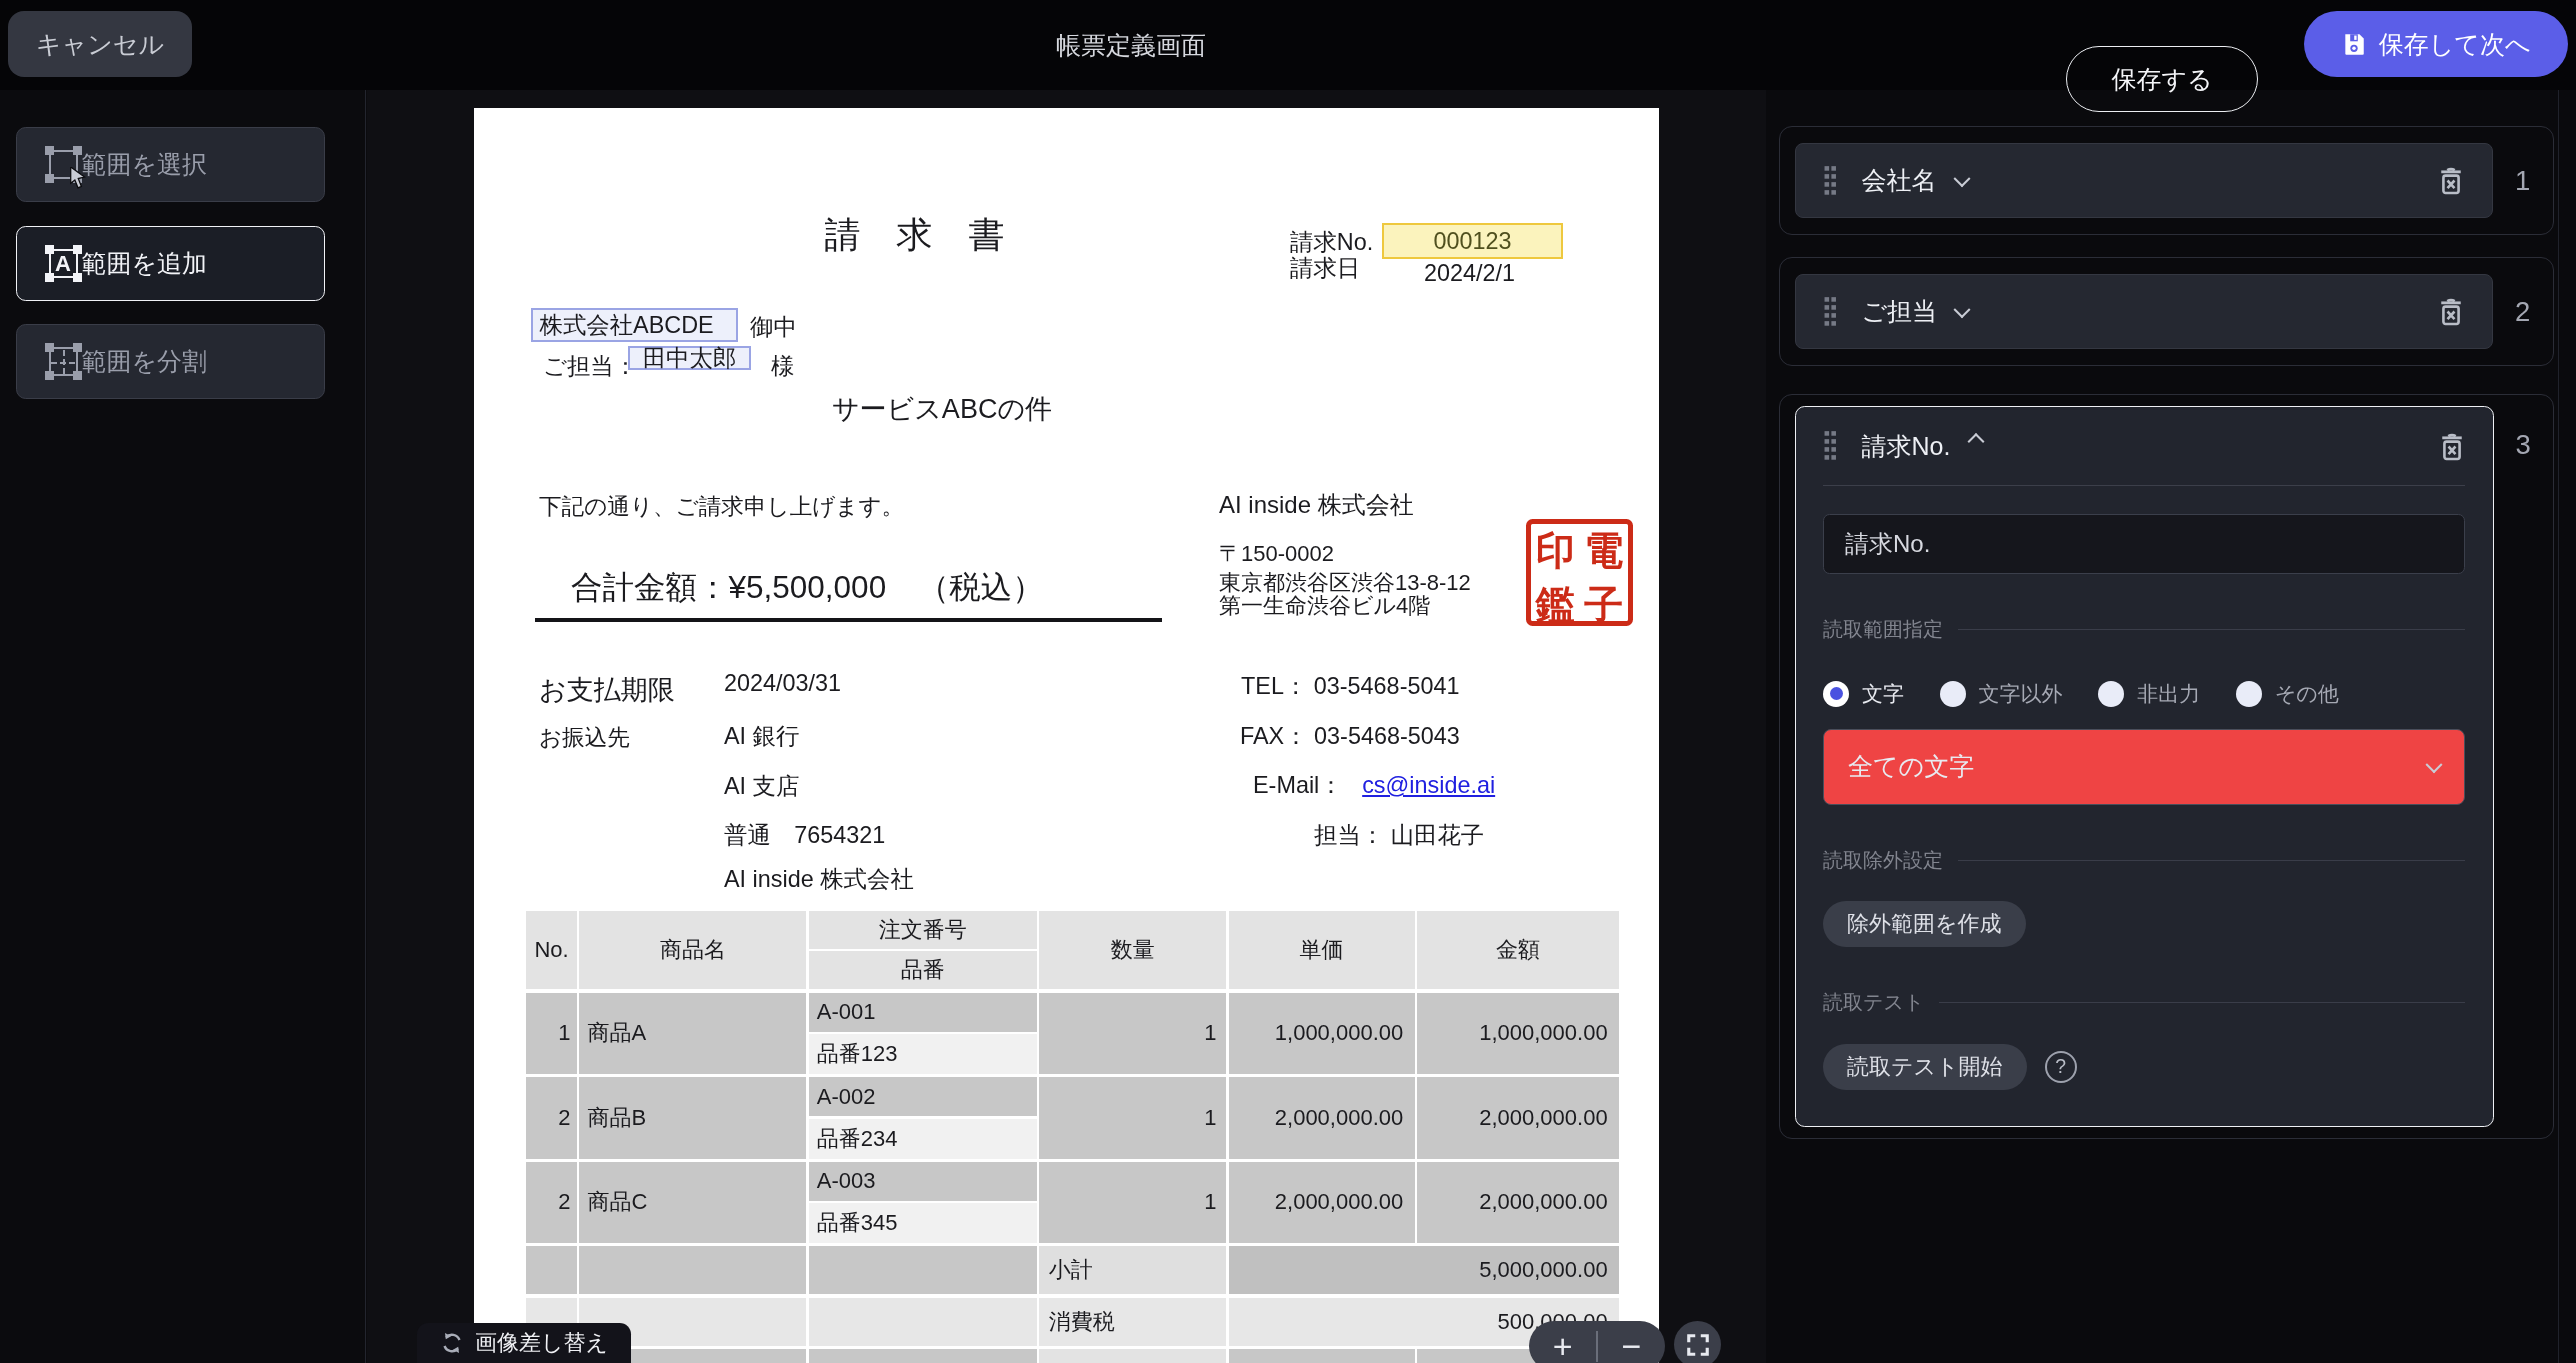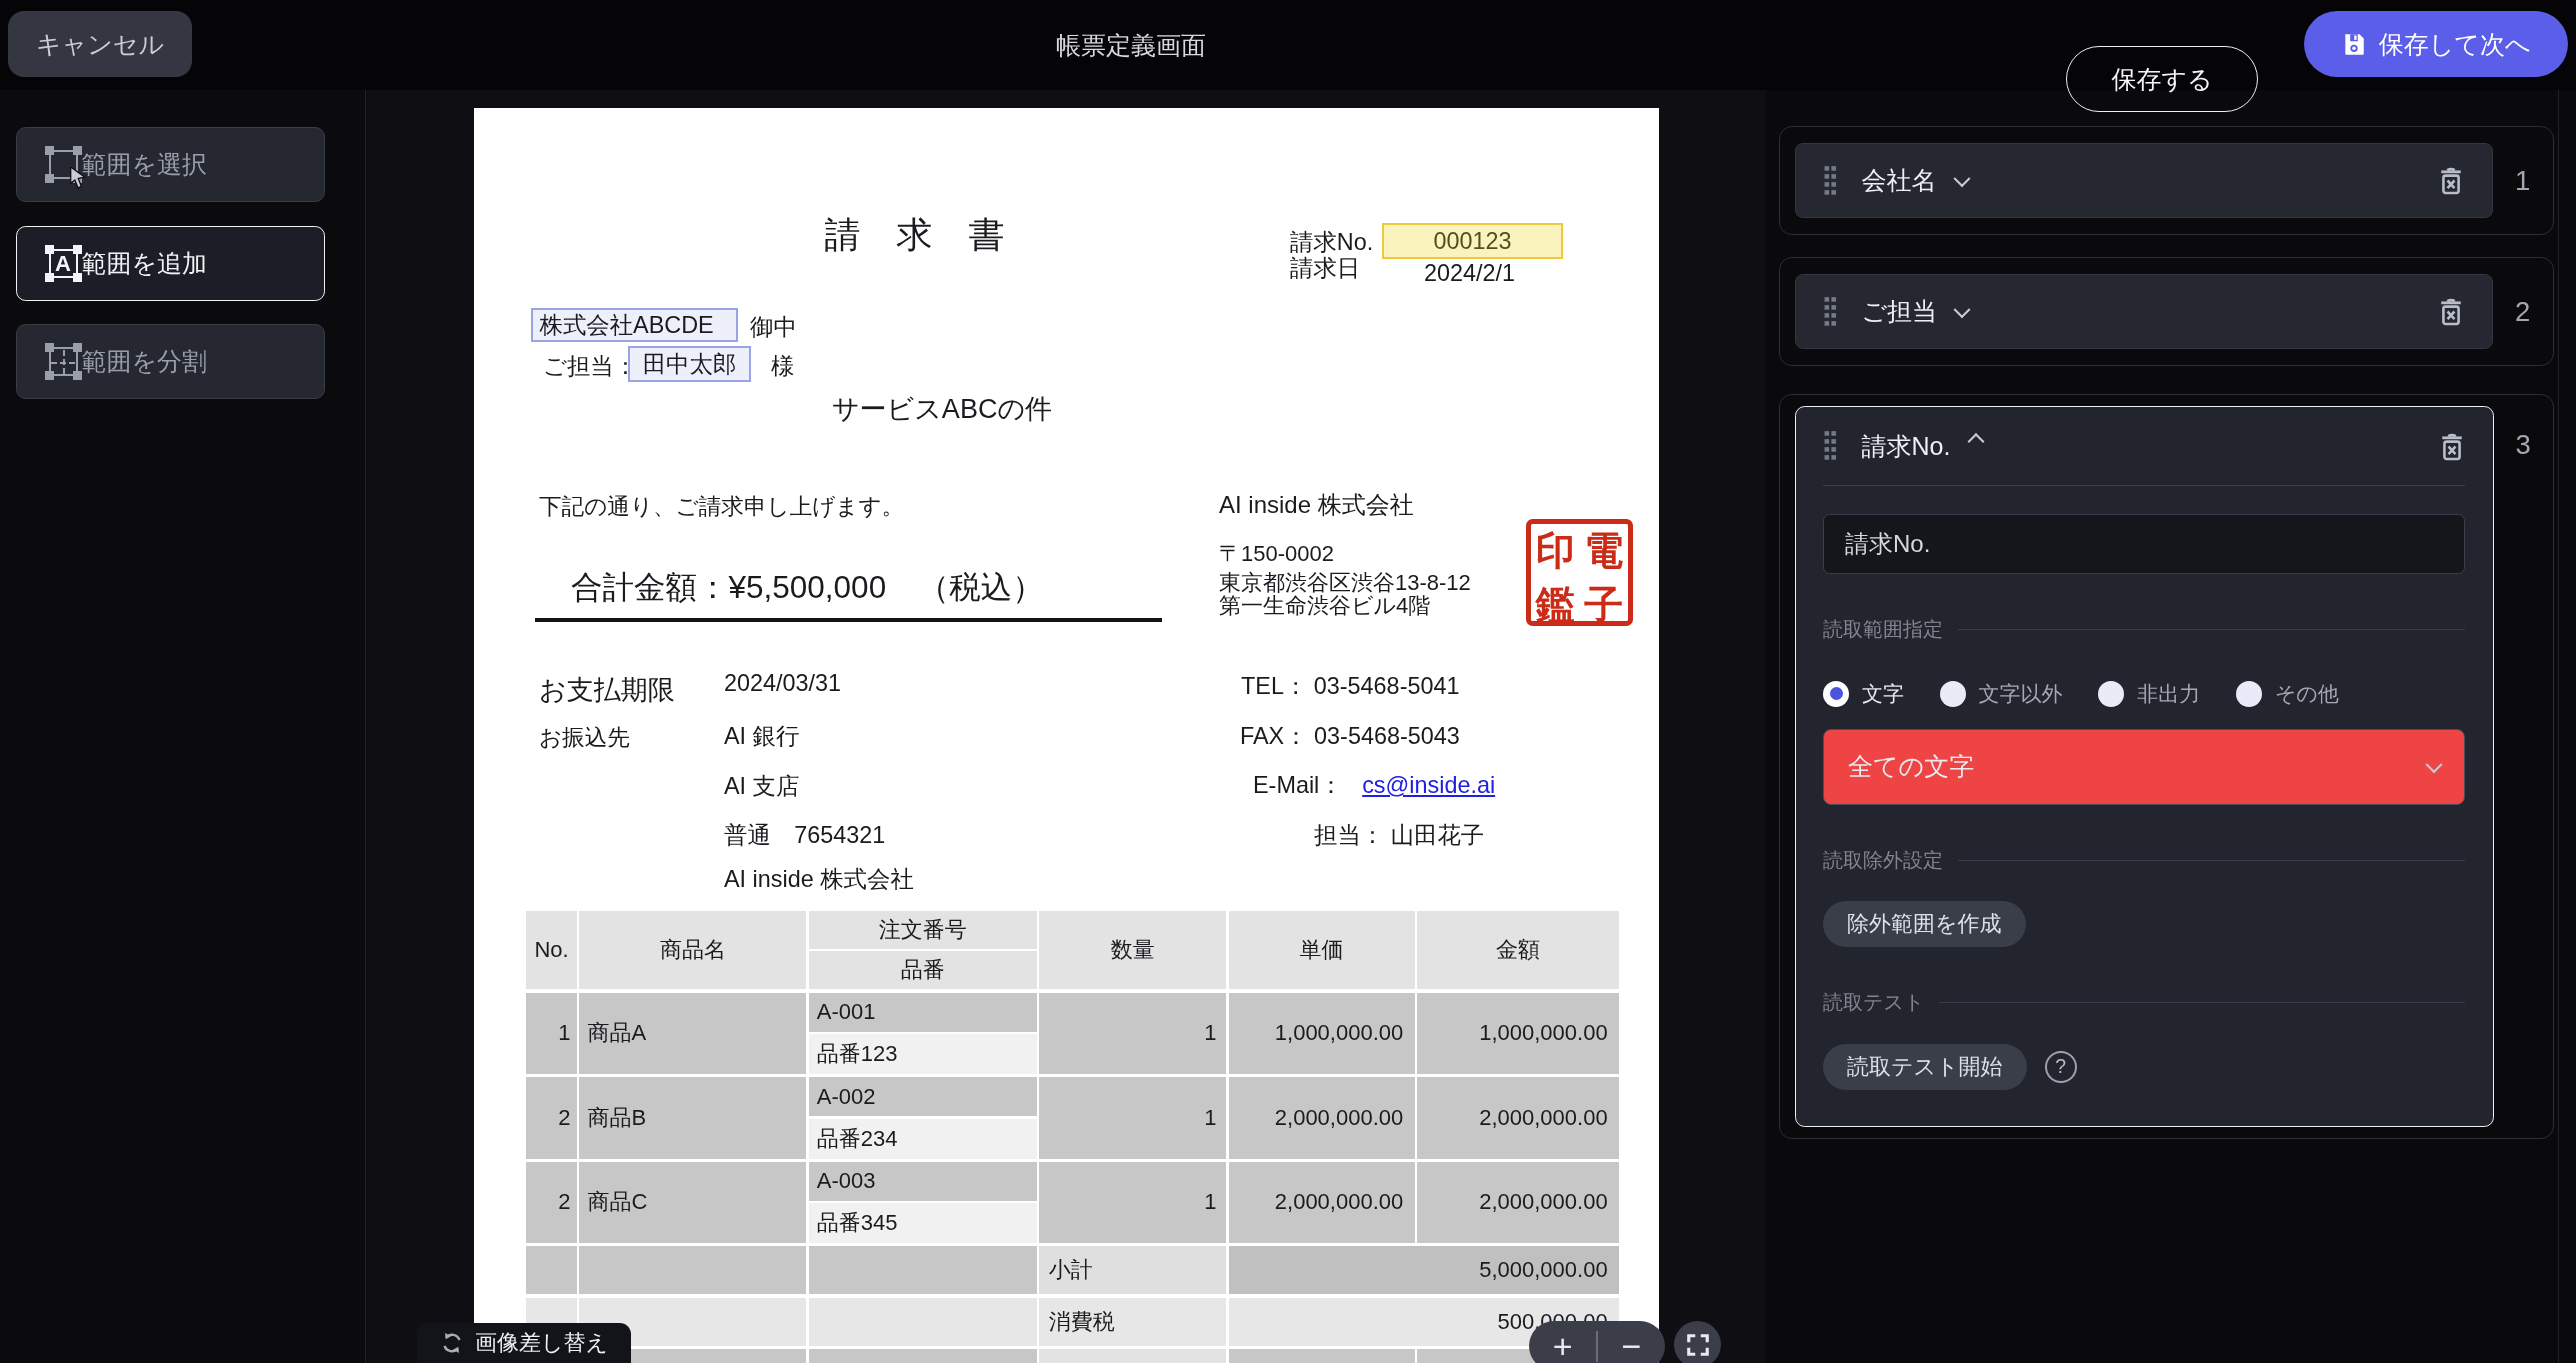--- a/index.html
+++ b/index.html
@@ -48,21 +48,21 @@
   .inv-no-box { position:absolute; left:908px; top:115px; width:181px; height:36px;
     background:#fbf3bd; border:2.4px solid #eec83e; display:flex; align-items:center; justify-content:center;
     font-size:23.4px; color:#50501f; }
   .inv-date-label { left:816px; top:144px; }
   .inv-date-value { left:950px; top:152px; }
   .company-box { position:absolute; left:57px; top:200px; width:207px; height:34px;
     background:#edf0fb; border:2.4px solid #9aa4e4; display:flex; align-items:center;
     padding-left:6.5px; font-size:23.4px; }
   .company-suffix { left:276px; top:203px; }
   .contact-label { left:69px; top:242px; }
-  .contact-box { position:absolute; left:154px; top:238px; width:123px; height:36px;
+  .contact-box { position:absolute; left:154px; top:238px; width:123px; height:24px;
     background:#edf0fb; border:2.4px solid #9aa4e4; display:flex; align-items:center; justify-content:center;
     font-size:23.4px; }
   .contact-suffix { left:297px; top:242px; }
   .doc-subject { position:absolute; left:468px; top:283px; transform:translateX(-50%);
     font-size:27px; font-weight:500; white-space:nowrap; }
   .greeting { left:65px; top:383px; font-size:22.6px; }
   .issuer-name { left:745px; top:381px; font-size:24px; }
   .issuer-postal { left:745px; top:431px; font-size:22px; }
   .issuer-addr1 { left:745px; top:460px; font-size:22px; }
   .issuer-addr2 { left:745px; top:483px; font-size:22px; }

